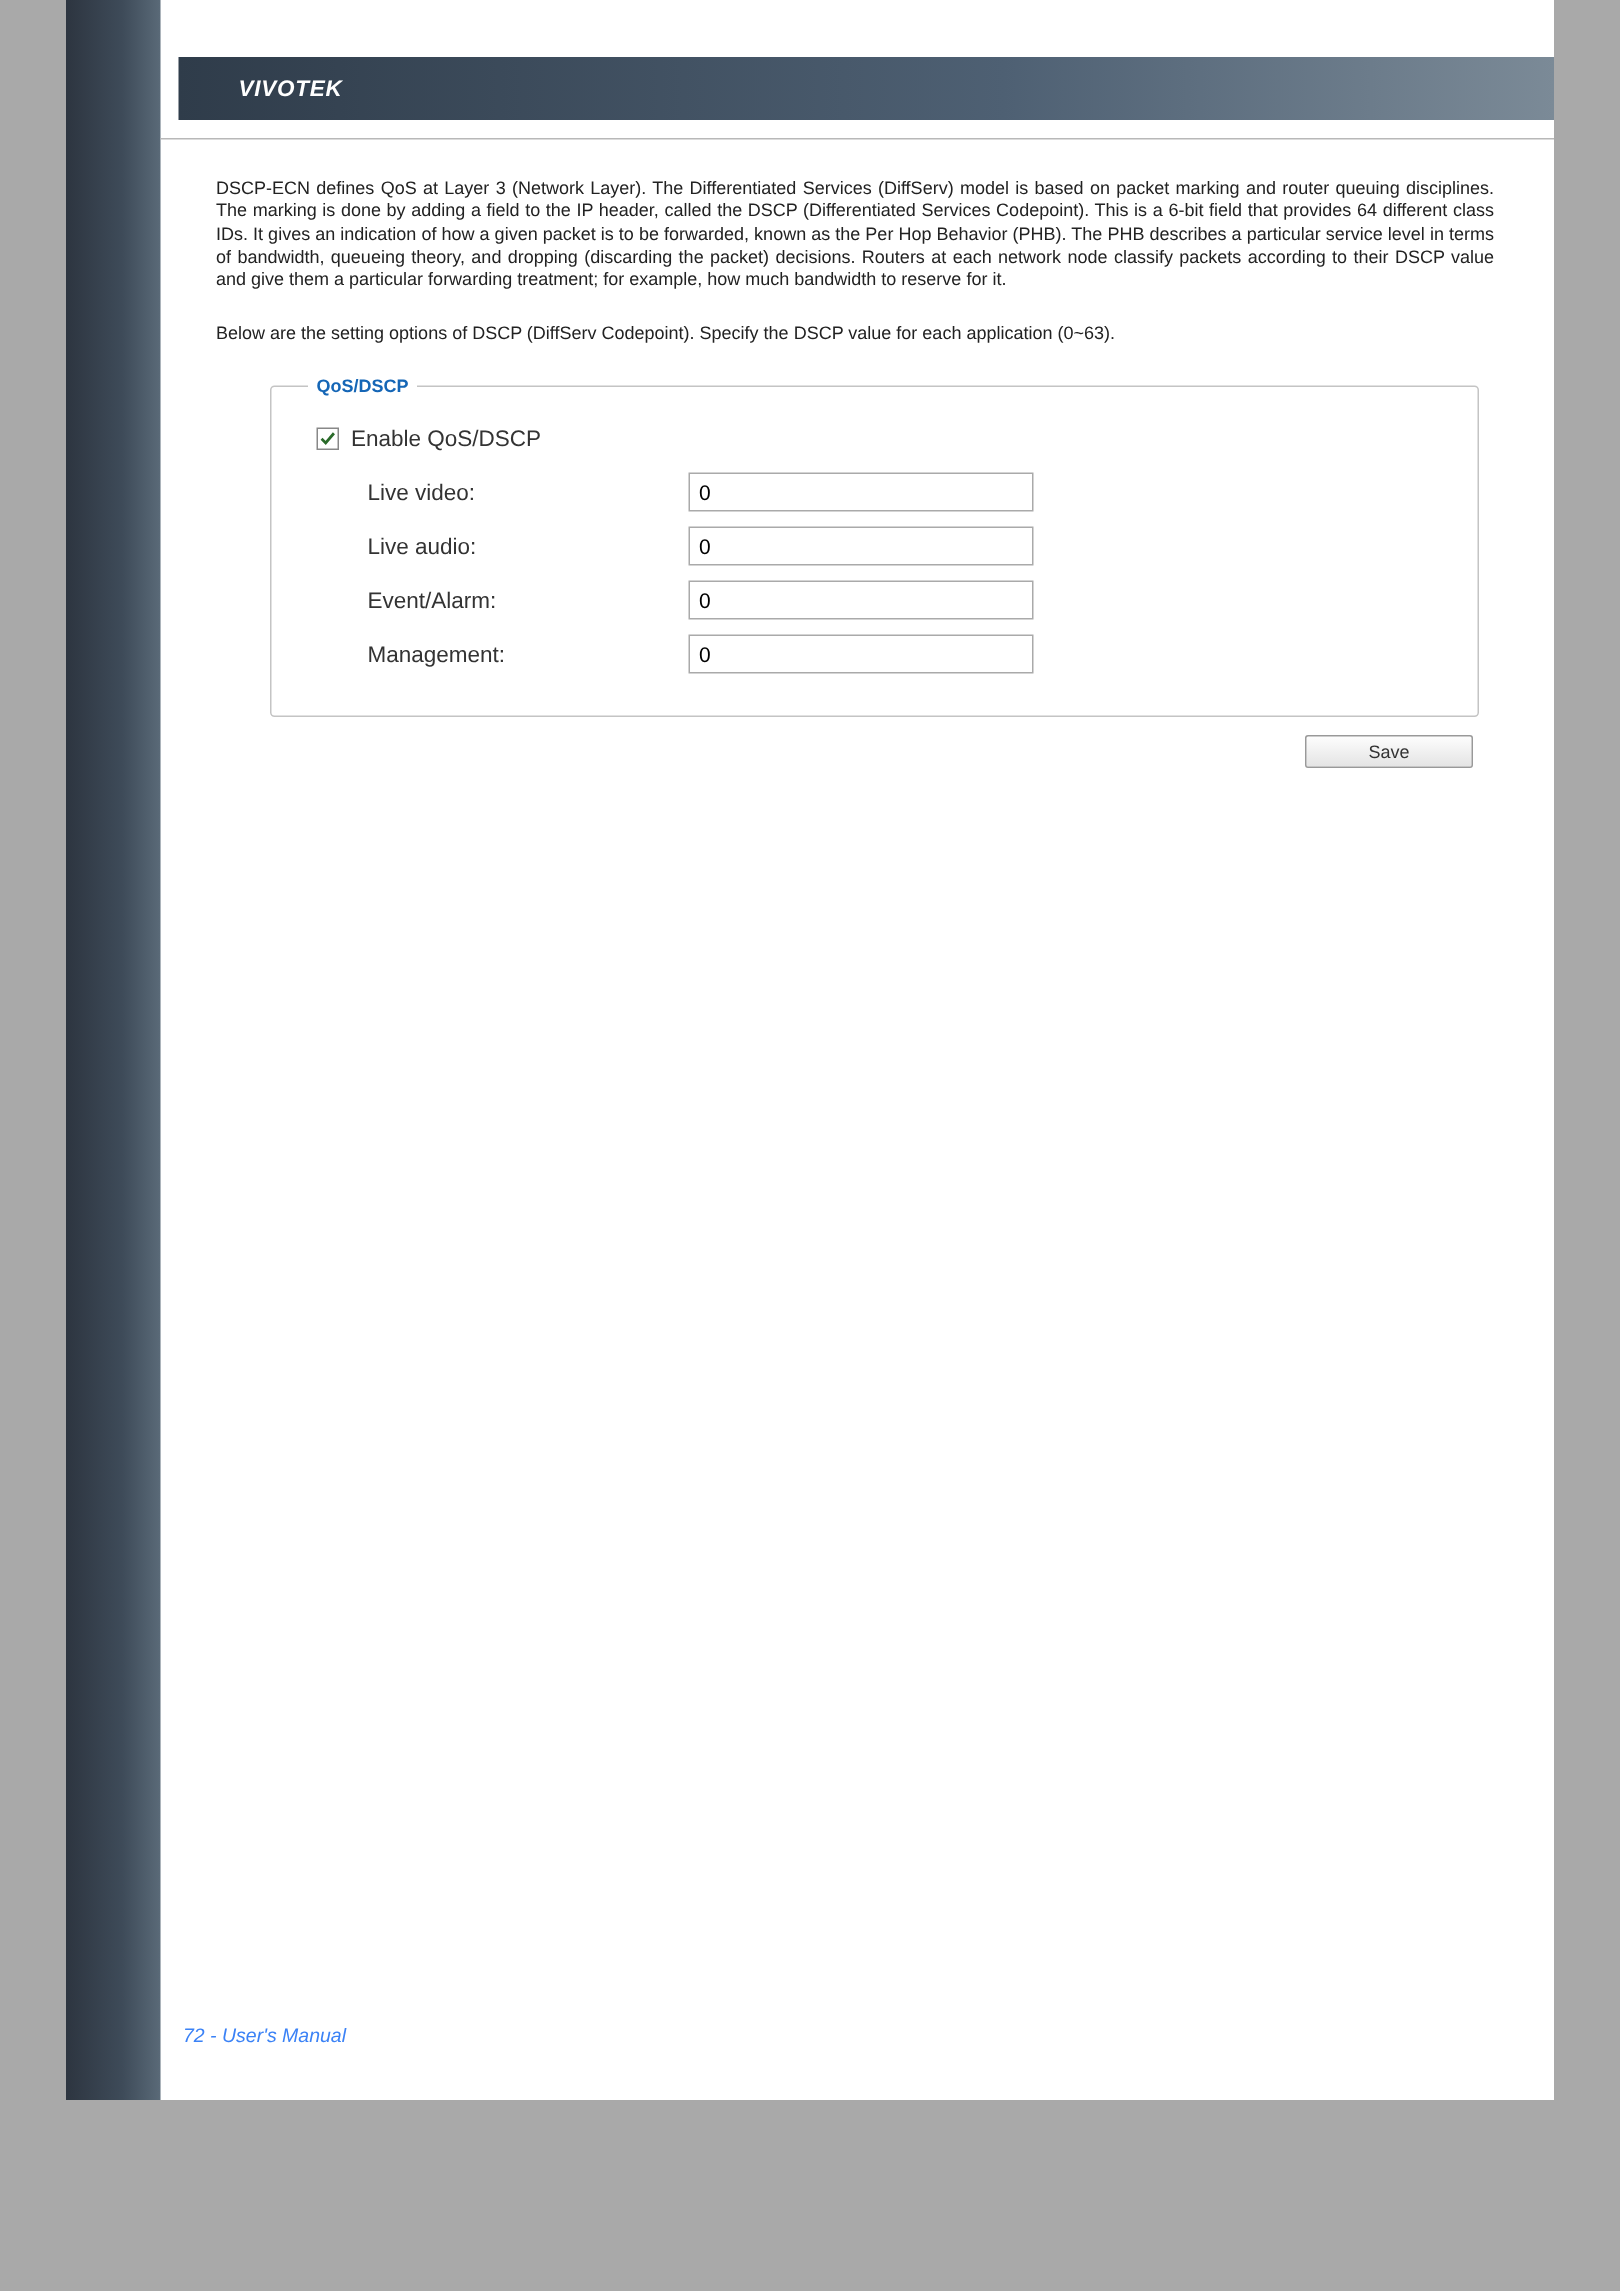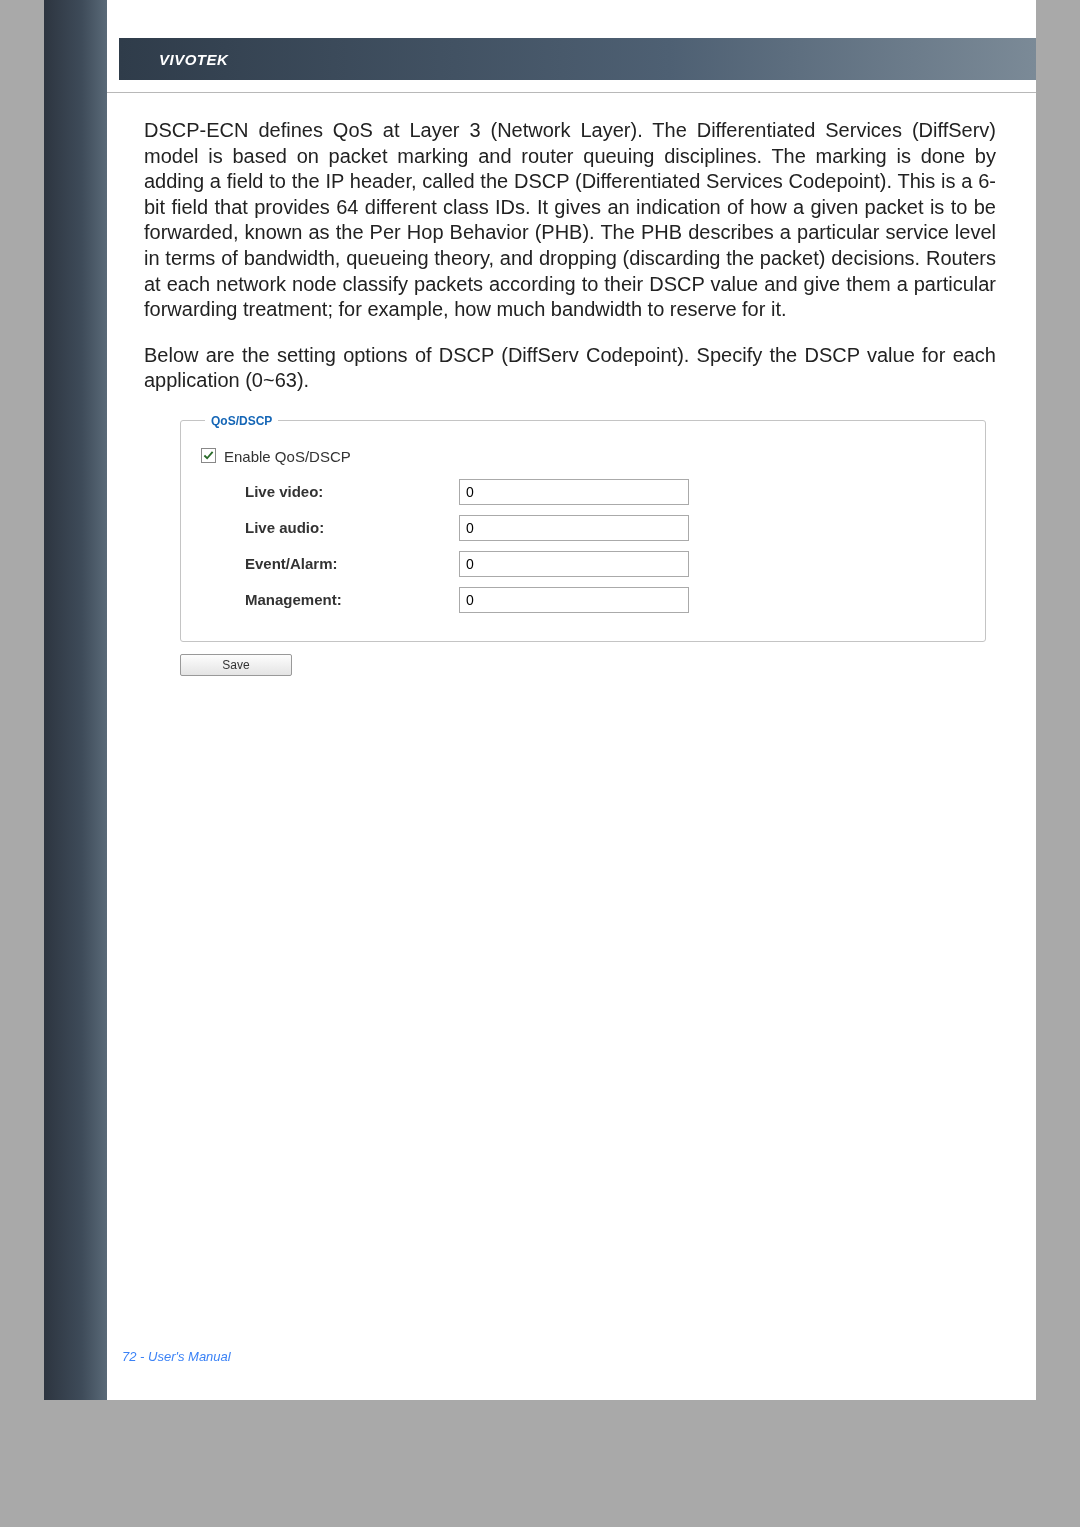--- a/index.html
+++ b/index.html
@@ -51,21 +51,21 @@
     left: 100px;
     right: 40px;
     top: 118px;
   }
   .section-title {
     color: #d9731b;
     font-size: 17.5px;
     margin-bottom: 10px;
   }
   .para {
-    font-size: 20px;
+    font-size: 12px;
     color: #222;
     text-align: justify;
     line-height: 1.28;
     margin-bottom: 20px;
   }
   .panel-wrap {
     margin-left: 36px;
     margin-right: 10px;
   }
   fieldset.qos {
@@ -76,23 +76,23 @@
   }
   fieldset.qos legend {
     color: #1566b6;
     font-weight: bold;
     font-size: 12px;
     padding: 0 6px;
     margin-left: 6px;
   }
   .cb-row {
     display: flex;
-    align-items: flex-start;
+    align-items: center;
     gap: 8px;
-    margin: 6px 0 14px 2px;
+    margin: 6px 0 14px 12px;
     font-size: 15px;
     color: #333;
   }
   .checkbox {
     width: 15px; height: 15px;
     border: 1px solid #888;
     background: #fff;
     display: inline-flex;
     align-items: center;
     justify-content: center;
@@ -102,32 +102,32 @@
   .field-row {
     display: flex;
     align-items: center;
     margin: 10px 0;
   }
   .field-row .lbl {
     width: 260px;
     padding-left: 46px;
     font-size: 15px;
     color: #333;
-    font-weight: bold;
   }
   .field-row input {
     width: 230px;
     height: 26px;
     border: 1px solid #aaa;
     padding: 2px 6px;
     font-size: 14px;
     color: #000;
   }
   .save-row {
     display: flex;
+    justify-content: flex-end;
     margin-top: 12px;
     padding-right: 4px;
   }
   .save-btn {
     width: 112px;
     height: 22px;
     background: linear-gradient(#fdfdfd, #e4e4e4);
     border: 1px solid #999;
     border-radius: 2px;
     font-size: 12px;

